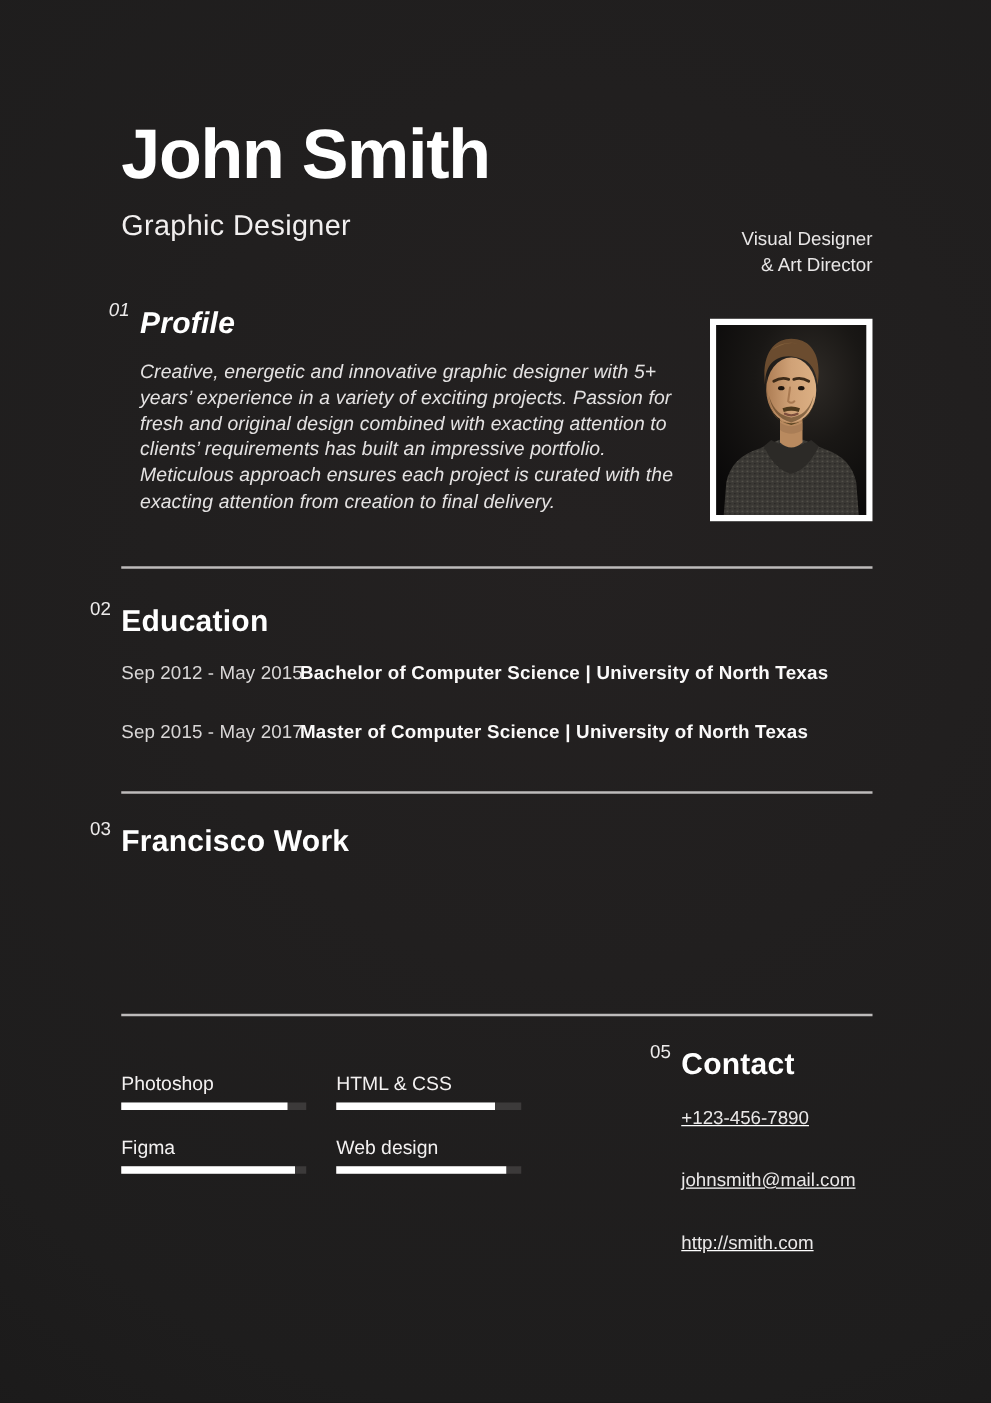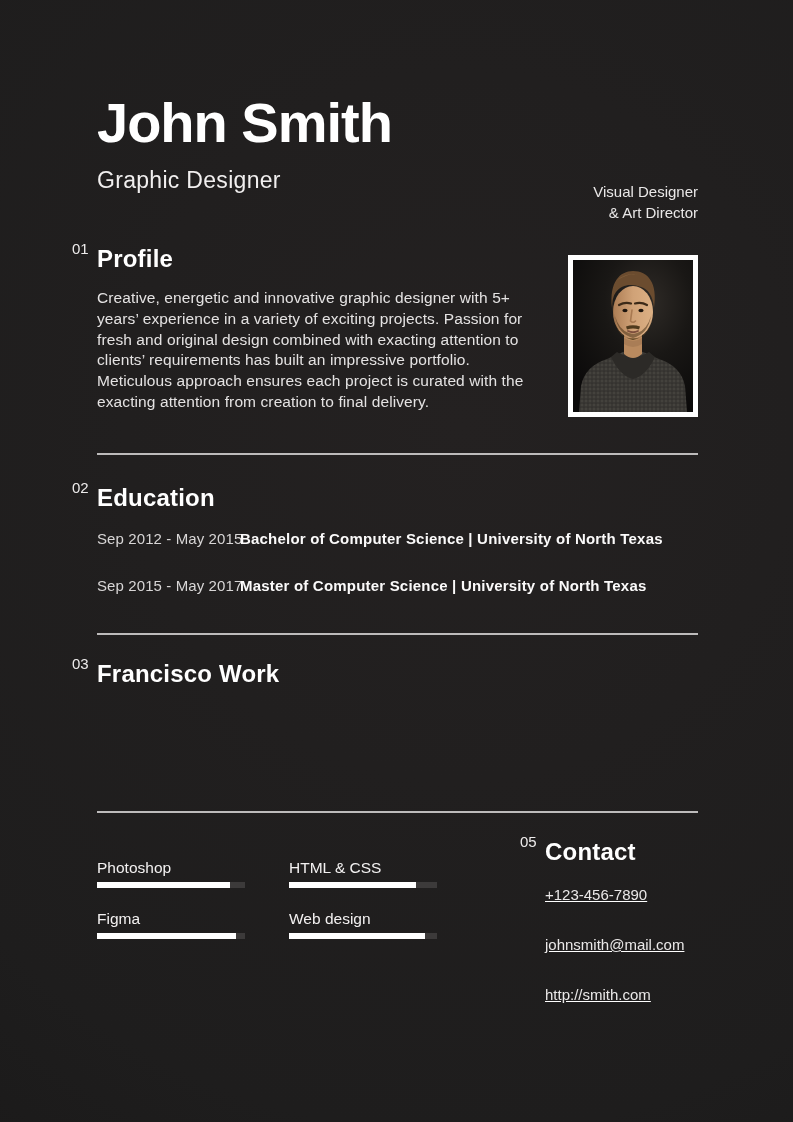--- a/index.html
+++ b/index.html
@@ -25,40 +25,40 @@
   .header{position:absolute;left:97px;top:96px;width:601px;}
   .name{font-size:56px;line-height:54px;font-weight:bold;letter-spacing:-1px;color:var(--text);}
   .role-row{display:flex;justify-content:space-between;align-items:flex-start;margin-top:17px;gap:40px;}
   .role{font-size:23px;letter-spacing:.3px;color:#F1EFEF;}
   .tagline{text-align:right;font-size:15px;line-height:21px;color:#E9E7E7;margin-top:14px;}
   
   .sec-head{position:relative;}
   .sec-num{position:absolute;left:-25px;top:-5px;font-size:15px;color:#EDEBEB;}
   .sec-title{font-size:24px;line-height:28px;font-weight:bold;letter-spacing:.2px;color:var(--text);}
   
-  .sec-profile{position:absolute;left:97px;top:245px;width:452px;}
+  .sec-profile{position:absolute;left:112px;top:245px;width:452px;font-style:italic;}
   .profile-text{margin-top:15px;font-size:15.5px;line-height:20.8px;color:var(--body);letter-spacing:.1px;}
   
   .photo-frame{position:absolute;left:568px;top:255px;width:130px;height:162px;border:5px solid #fff;background:#0e0d0c;}
   .photo-frame svg{display:block;}
   
   .divider{position:absolute;left:97px;width:601px;height:2px;background:var(--divider);}
   .divider-1{top:453px;}
   .divider-2{top:633px;}
   .divider-3{top:811px;}
   
   .sec-education{position:absolute;left:97px;top:484px;width:606px;}
   .sec-experience{position:absolute;left:97px;top:660px;width:606px;}
   .rows{margin-top:17px;}
   .row{display:grid;grid-template-columns:143px auto;margin-bottom:28px;font-size:15px;line-height:19px;}
   .period{color:var(--muted);letter-spacing:.1px;white-space:nowrap;}
   .desc{font-weight:bold;color:#FBFAFA;letter-spacing:.2px;white-space:nowrap;}
   
   .sec-skills{position:absolute;left:97px;top:838px;width:356px;}
-  .skill-grid{display:flex;gap:44px;margin-top:21px;}
+  .skill-grid{display:flex;gap:24px;margin-top:21px;}
   .skill-col{width:148px;}
   .skill{margin-bottom:22px;}
   .skill-label{font-size:15.5px;line-height:18px;color:#F3F1F1;}
   .skill-bar{margin-top:5px;height:6px;background:var(--track);}
   .skill-fill{height:100%;background:var(--fill);}
   .sec-contact{position:absolute;left:545px;top:838px;width:162px;}
   .contact-items{margin-top:20px;text-decoration:underline;}
   .contact-item{font-size:15px;line-height:18px;color:#EAE8E8;margin-bottom:32px;white-space:nowrap;}
 </style>
 </head>

